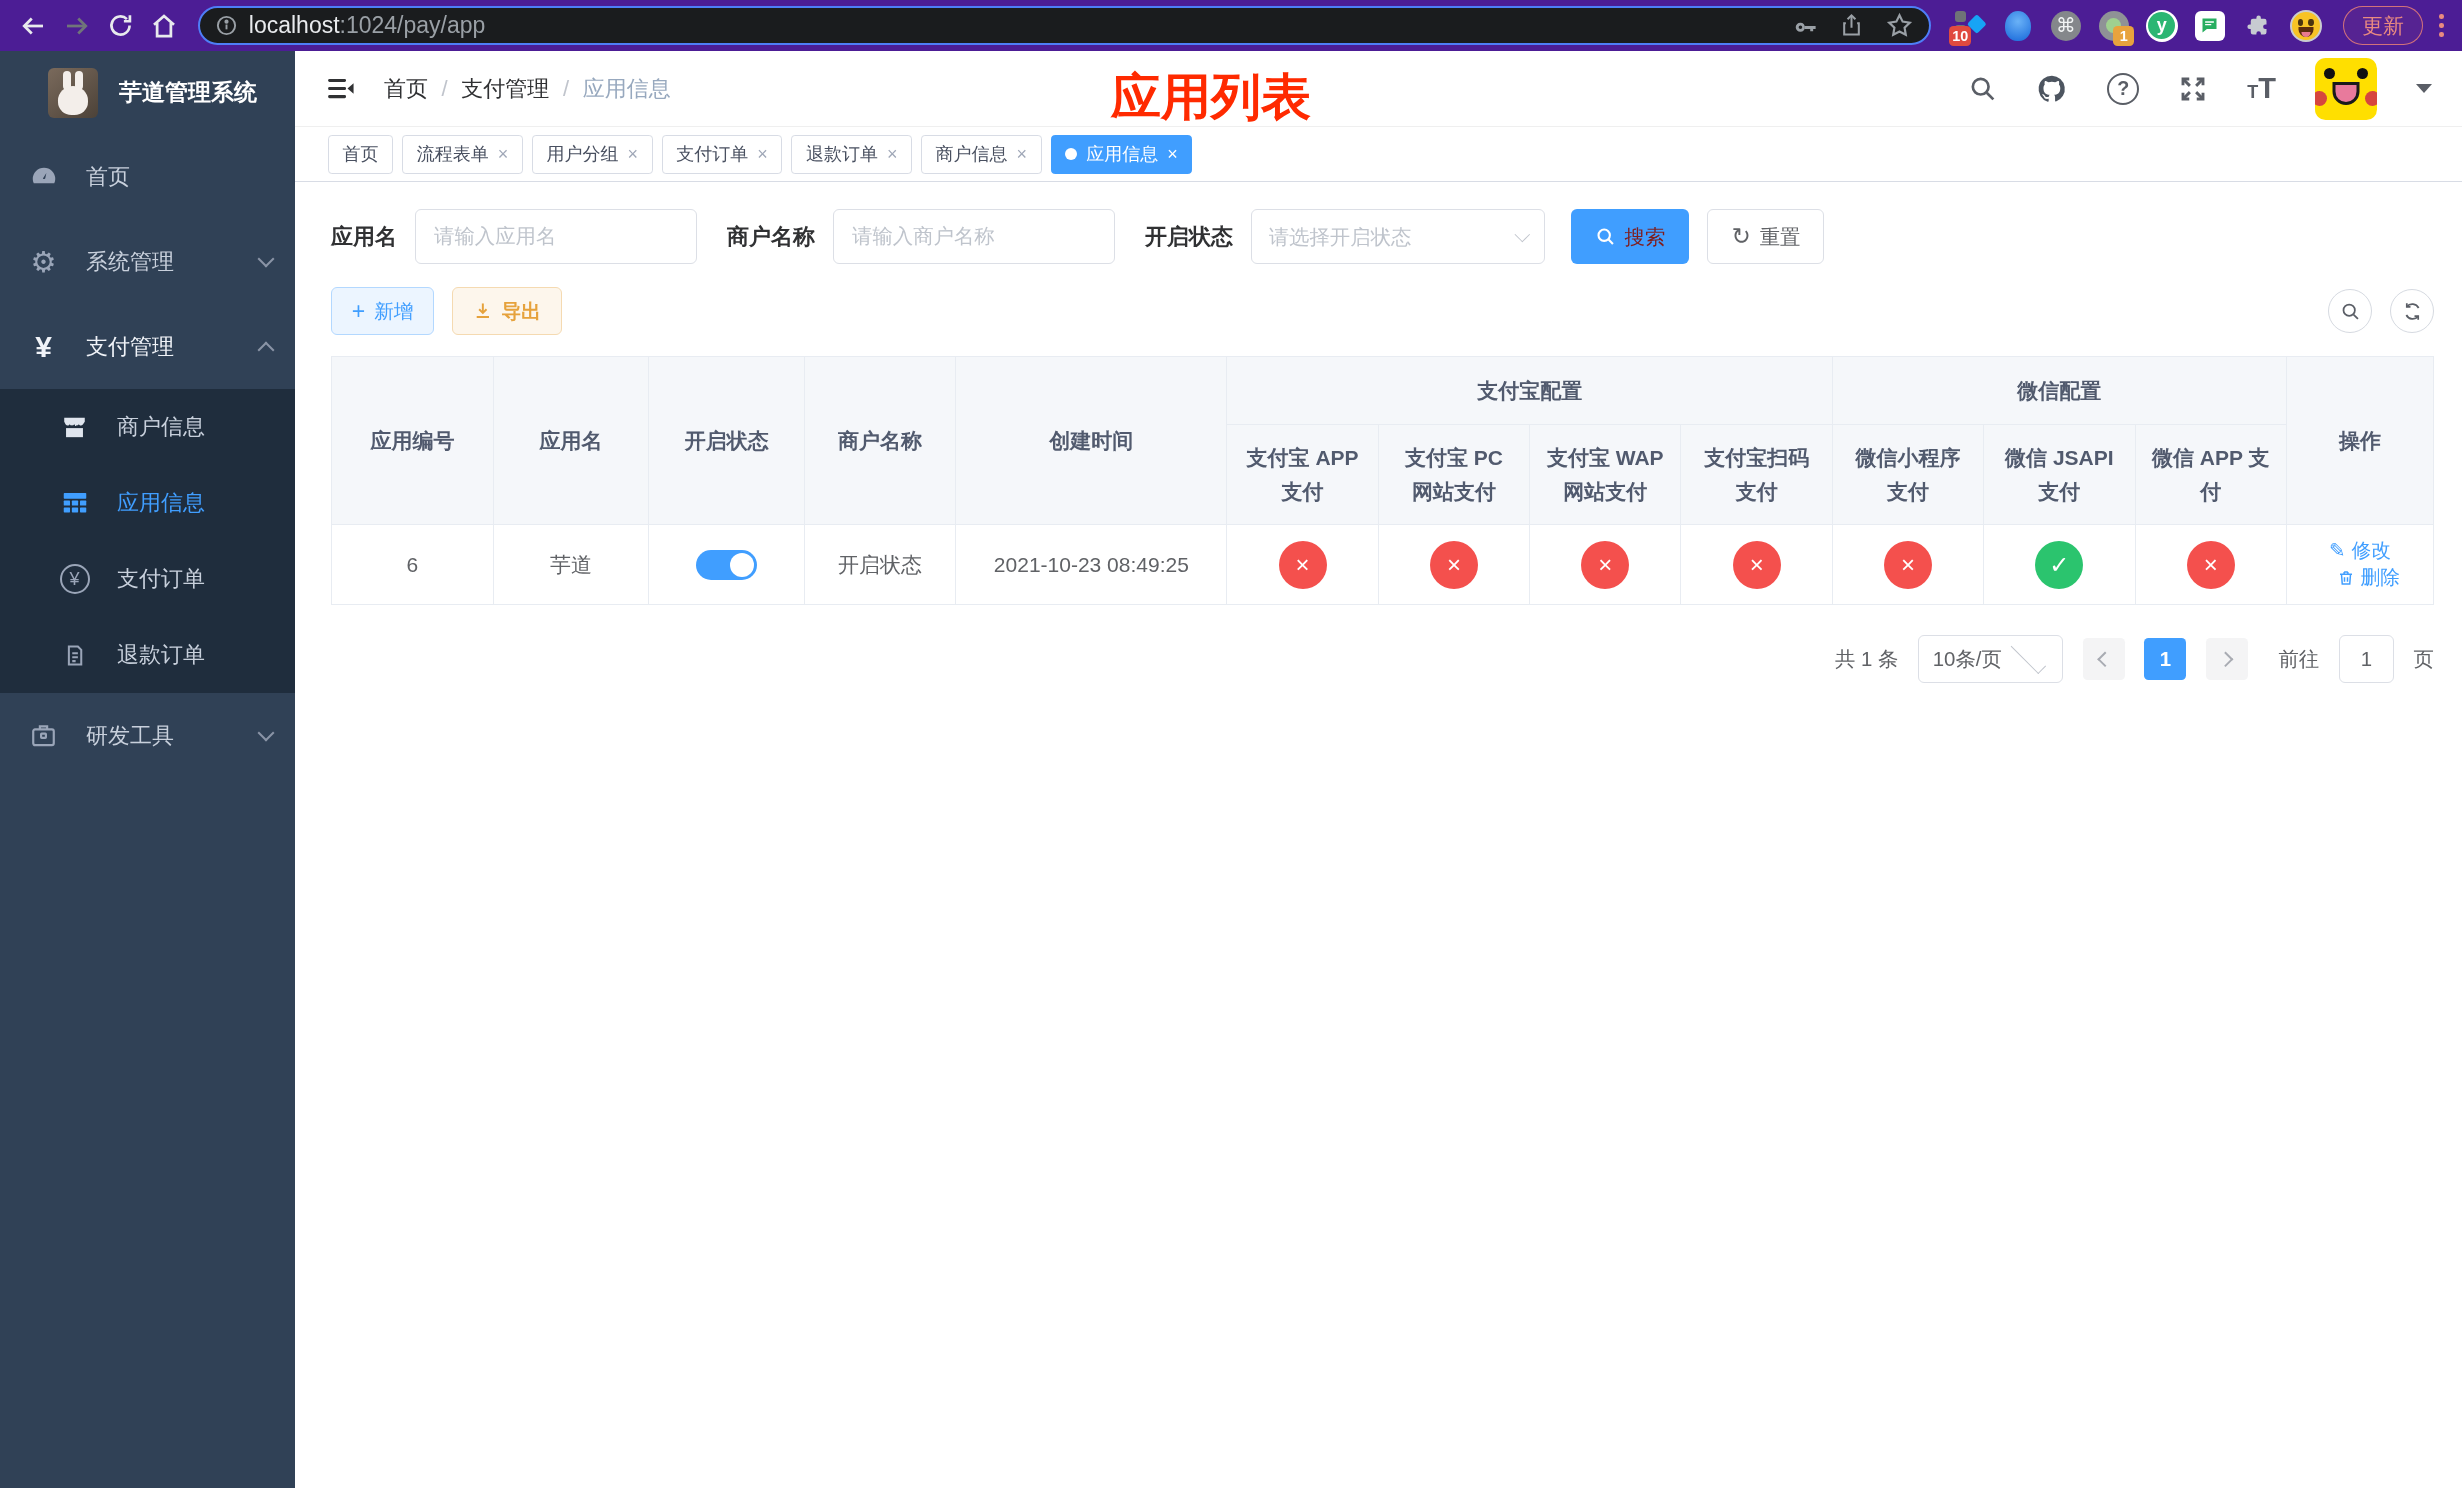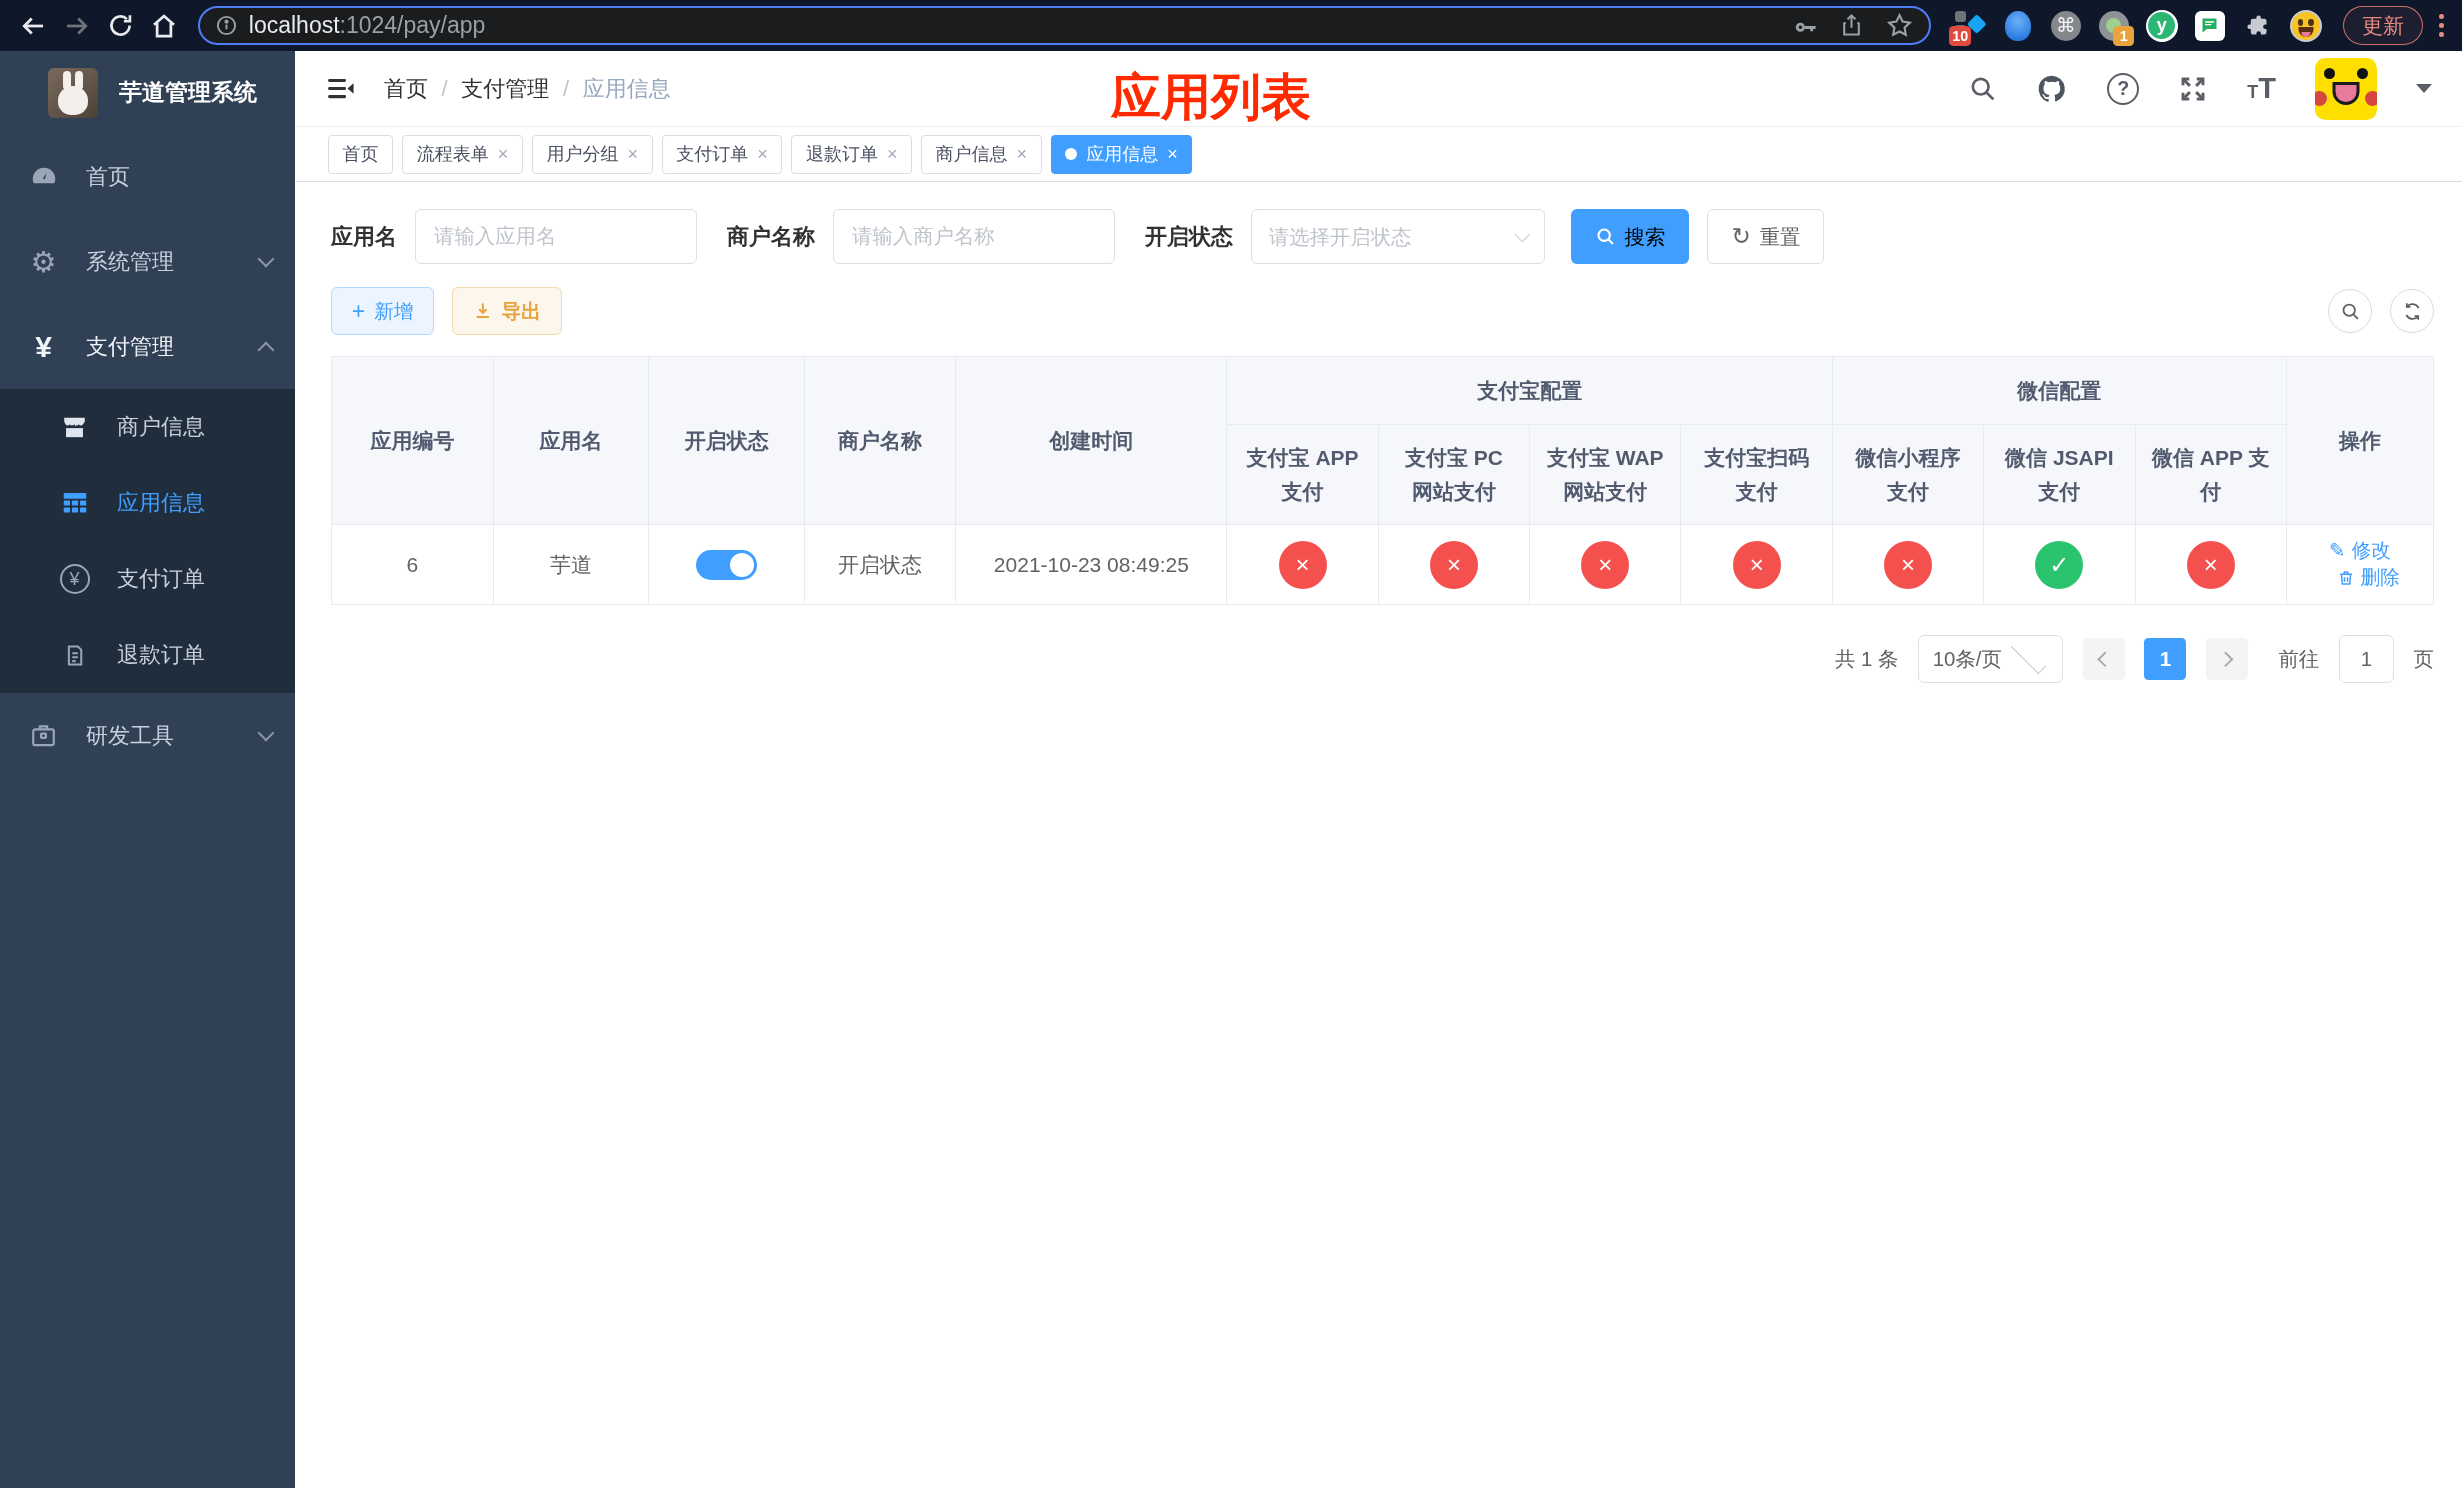--- a/index.html
+++ b/index.html
@@ -4,21 +4,21 @@
 <style>
   :root{
     --accent:#409EFF; --danger:#F4504D; --success:#2BC46E; --warning:#E6A23C;
     --sidebar-bg:#304156; --submenu-bg:#1F2D3D; --annotation:#FF2A00;
   }
   *{box-sizing:border-box;margin:0;padding:0;}
   html,body{font-family:"Liberation Sans","DejaVu Sans",sans-serif;}
   .screen{position:relative;width:2462px;height:1489px;background:#fff;overflow:hidden;}
 
   
-  .chrome{position:absolute;top:0;left:0;width:100%;height:51px;background:#0f172a;display:flex;align-items:center;padding:0 13.6px;gap:4.5px;text-align:right;}
+  .chrome{position:absolute;top:0;left:0;width:100%;height:51px;background:#4c1d95;display:flex;align-items:center;padding:0 13.6px;gap:4.5px;text-align:right;}
   .chrome .navbtn{width:39px;height:39px;display:flex;align-items:center;justify-content:center;border-radius:50%;flex:0 0 auto;}
   .omnibox{flex:1;height:39px;margin:0 10.6px;background:#1a1c1e;border:2.3px solid #4e7ef7;border-radius:21px;display:flex;align-items:center;padding:0 15px;gap:10.6px;min-width:0;}
   .omnibox .url{font-size:23px;white-space:nowrap;overflow:hidden;}
   .omnibox .url .host{color:#e8eaed;}
   .omnibox .url .rest{color:#9aa0a6;}
   .omni-right{margin-left:auto;display:flex;align-items:center;gap:19.7px;}
   .ext-row{display:flex;align-items:center;gap:16px;margin-left:7.6px;}
   .ext{position:relative;width:32px;height:32px;display:flex;align-items:center;justify-content:center;flex:0 0 auto;}
   .badge{position:absolute;bottom:-4.5px;min-width:21px;height:19.7px;border-radius:4.5px;font-size:14.4px;font-weight:700;color:#fff;display:flex;align-items:center;justify-content:center;padding:0 3px;}
   .badge.red{left:-4.5px;background:#e04a3f;}
@@ -97,21 +97,21 @@
   
   .content{flex:1;padding:27px 28px 0 36px;background:#fff;min-width:0;}
   .filter-row{display:flex;align-items:center;gap:18px;font-size:22px;color:#303133;}
   .f-label{font-weight:700;white-space:nowrap;}
   .f-input{height:55px;border:1.5px solid #dcdfe6;border-radius:6px;padding:0 18px;font-size:20.4px;color:#606266;width:282px;outline:none;background:#fff;font-family:inherit;}
   .f-input::placeholder{color:#bfc4cc;}
   .f-select{height:55px;width:294px;border:1.5px solid #dcdfe6;border-radius:6px;display:flex;align-items:center;padding:0 16.7px;gap:9px;}
   .f-select .ph{color:#bfc4cc;font-size:20.4px;flex:1;white-space:nowrap;overflow:hidden;}
   .sel-chev{width:10.6px;height:10.6px;border-right:1.9px solid #c0c4cc;border-bottom:1.9px solid #c0c4cc;transform:rotate(45deg);margin-top:-4.5px;flex:0 0 auto;}
   .btn{height:55px;border-radius:6px;font-size:20.4px;display:inline-flex;align-items:center;justify-content:center;gap:9px;padding:0 23px;cursor:pointer;border:1.5px solid transparent;white-space:nowrap;font-family:inherit;}
-  .btn-primary{background:var(--accent,#409EFF);color:#000000;}
+  .btn-primary{background:var(--accent,#409EFF);color:#7f1d1d;}
   .btn-plain{background:#fff;border-color:#dcdfe6;color:#606266;}
   .toolbar-row{margin-top:23px;display:flex;align-items:center;}
   .btn-sm{height:48px;font-size:19.7px;padding:0 19.7px;border-radius:6px;}
   .btn-add{background:#ecf5ff;border-color:#b3d8ff;color:var(--accent,#409EFF);margin-right:18px;}
   .btn-export{background:#fdf6ec;border-color:#f5dab1;color:var(--warning,#E6A23C);font-weight:bold;}
   .toolbar-right{margin-left:auto;display:flex;gap:18px;}
   .circle-btn{width:44px;height:44px;border-radius:50%;border:1.5px solid #d6dae1;background:#fff;display:flex;align-items:center;justify-content:center;color:#5a5e66;cursor:pointer;}
 
   
   .app-table{margin-top:21px;width:100%;border-collapse:collapse;table-layout:fixed;}

